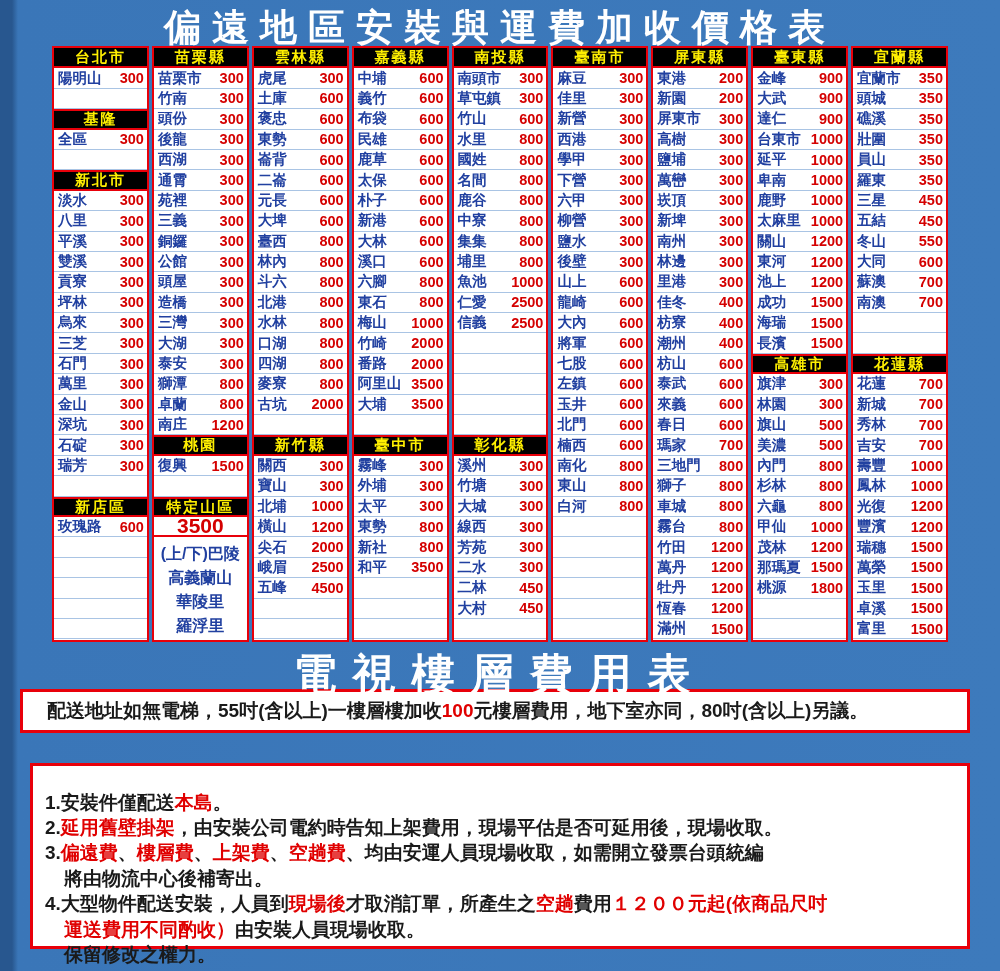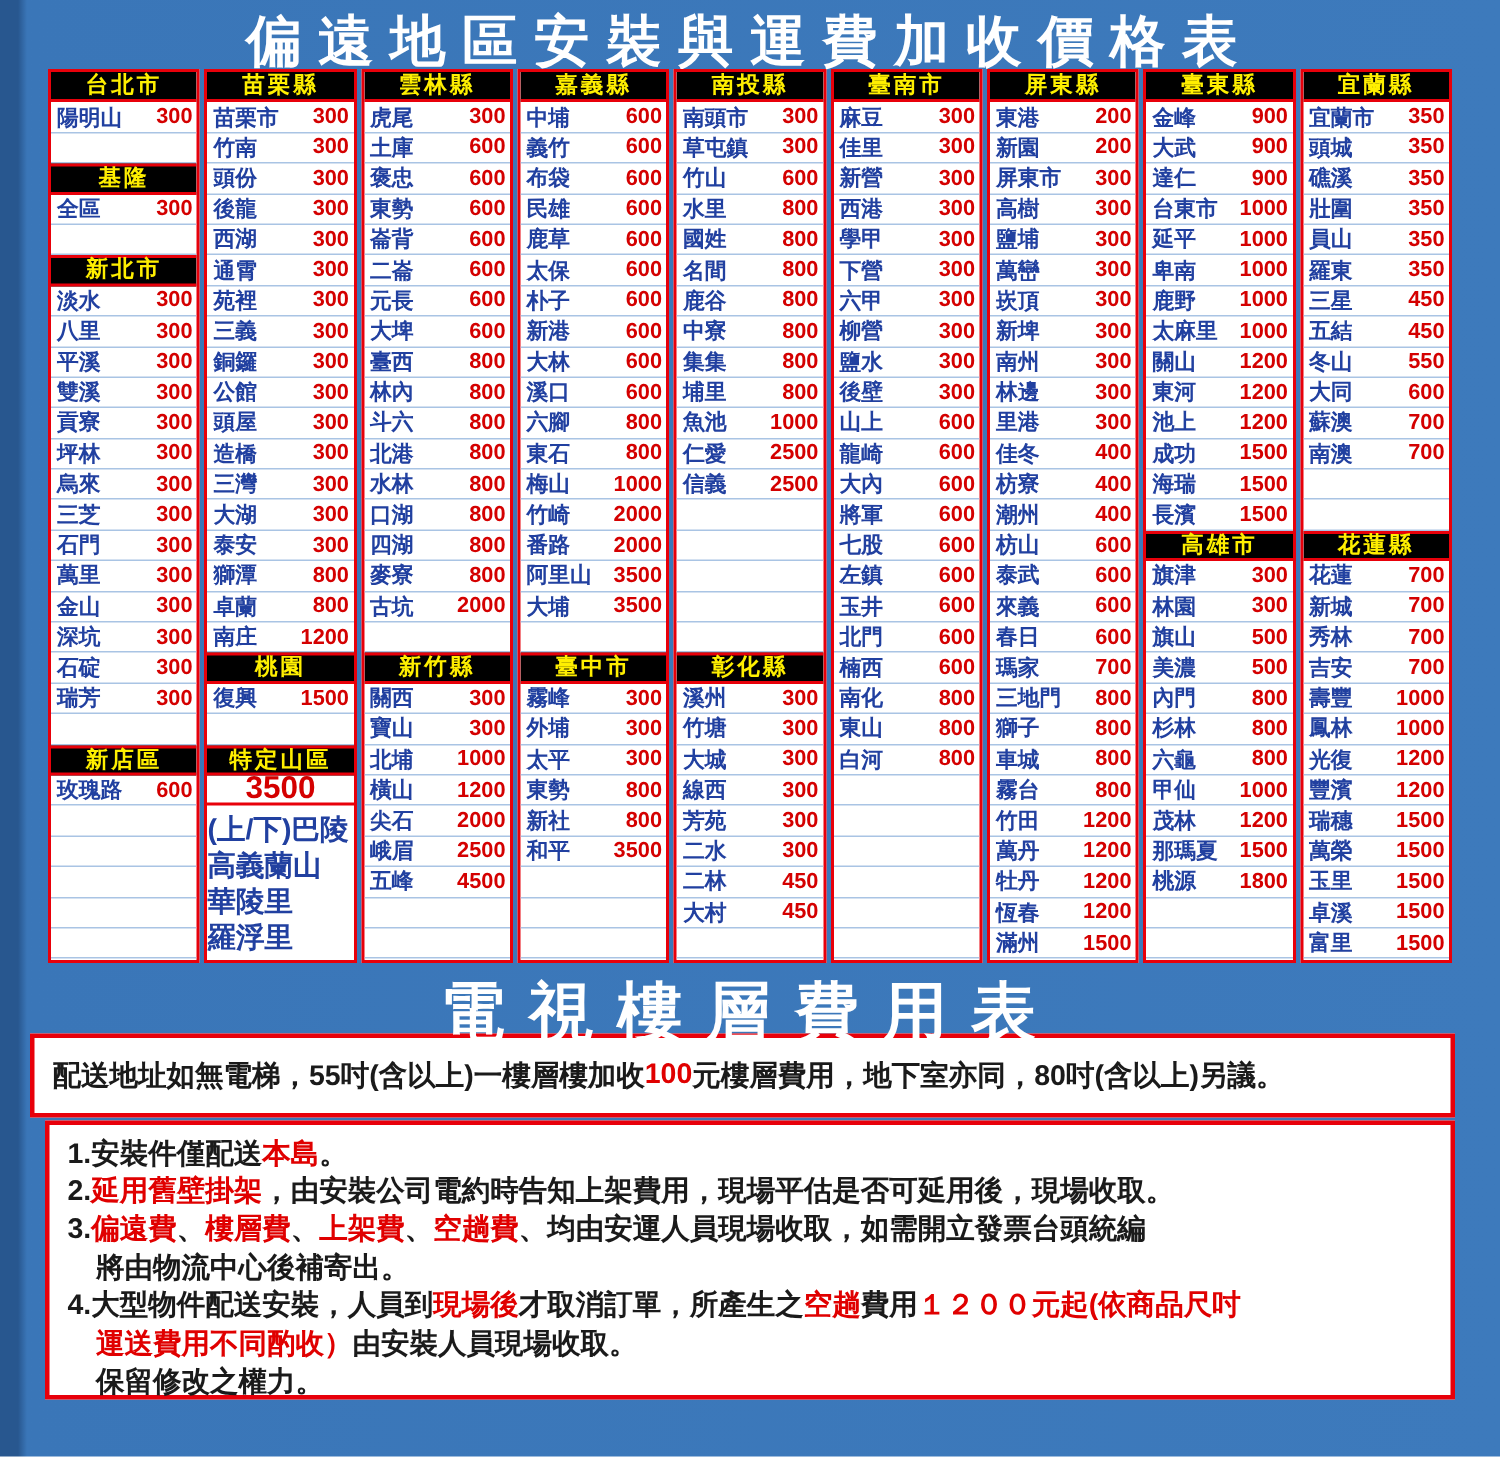--- a/index.html
+++ b/index.html
@@ -13,21 +13,21 @@
     width:1000px;height:971px;overflow:hidden;
     background:linear-gradient(90deg,#28578f 0px,#28578f 12px,#3a76b8 18px,#3d7abc 100%);
     font-family:"Liberation Sans","DejaVu Sans",sans-serif;
     font-weight:bold;
   }
   .main-title{
     margin:0;padding:3px 0 2px;height:46px;
     color:var(--ttx);font-size:37px;letter-spacing:11px;text-align:center;white-space:nowrap;font-family:Liberation Mono, monospace;
   }
   .grid{
-    margin:0 32px;display:grid;grid-template-columns:repeat(9,1fr);gap:0 3px;
+    margin:0 52px;display:grid;grid-template-columns:repeat(9,1fr);gap:0 3px;
   }
   .col{
     border:2px solid var(--red);background:#ffffff;
     height:calc(var(--rh) * 29 + 4px);overflow:hidden;
   }
   .cell{height:var(--rh);}
   .hcell{
     background:var(--hbg);color:var(--htx);
     text-align:center;font-size:15px;line-height:16.5px;letter-spacing:2px;
     border-top:2px solid var(--red);border-bottom:2px solid var(--red);
@@ -39,36 +39,36 @@
     padding:0 3px 0 4px;border-bottom:1px solid var(--sep);
     font-size:14.5px;white-space:nowrap;
   }
   .drow .n{color:var(--area);}
   .drow .p{color:var(--price);}
   .bigprice{
     color:var(--price);text-align:center;font-size:21px;line-height:18px;
     border-bottom:2px solid var(--red);
   }
   .mergecell{
-    color:var(--area);font-size:19px;line-height:24px;padding-top:5px;
+    color:var(--area);text-align:center;font-size:16px;line-height:24px;padding-top:5px;
     white-space:nowrap;
   }
   .floor-title{
     margin:0;padding:4px 0 3px;height:47px;
     color:var(--ttx);font-size:43px;letter-spacing:16px;text-align:center;white-space:nowrap;
   }
   .note-box{
     margin:0 30px;border:3px solid var(--red);background:#ffffff;
     color:var(--ntx);font-size:19px;
   }
   .floor-note{
-    height:56px;display:flex;align-items:center;padding:0 12px;white-space:nowrap;margin-left:20px;
+    height:44px;display:flex;align-items:center;padding:0 24px;white-space:nowrap;margin-left:20px;
   }
   .notes{
-    margin-top:2px;height:186px;padding:7px 12px;line-height:25.4px;
+    margin-top:30px;height:186px;padding:24px 12px;line-height:25.4px;
   }
   .note-line{white-space:nowrap;}
   .note-line.indent{padding-left:19px;}
   .red{color:var(--nred);}
 </style>
 </head>
 <body>
 
 <div class="page">
   <h1 class="main-title">偏遠地區安裝與運費加收價格表</h1>

